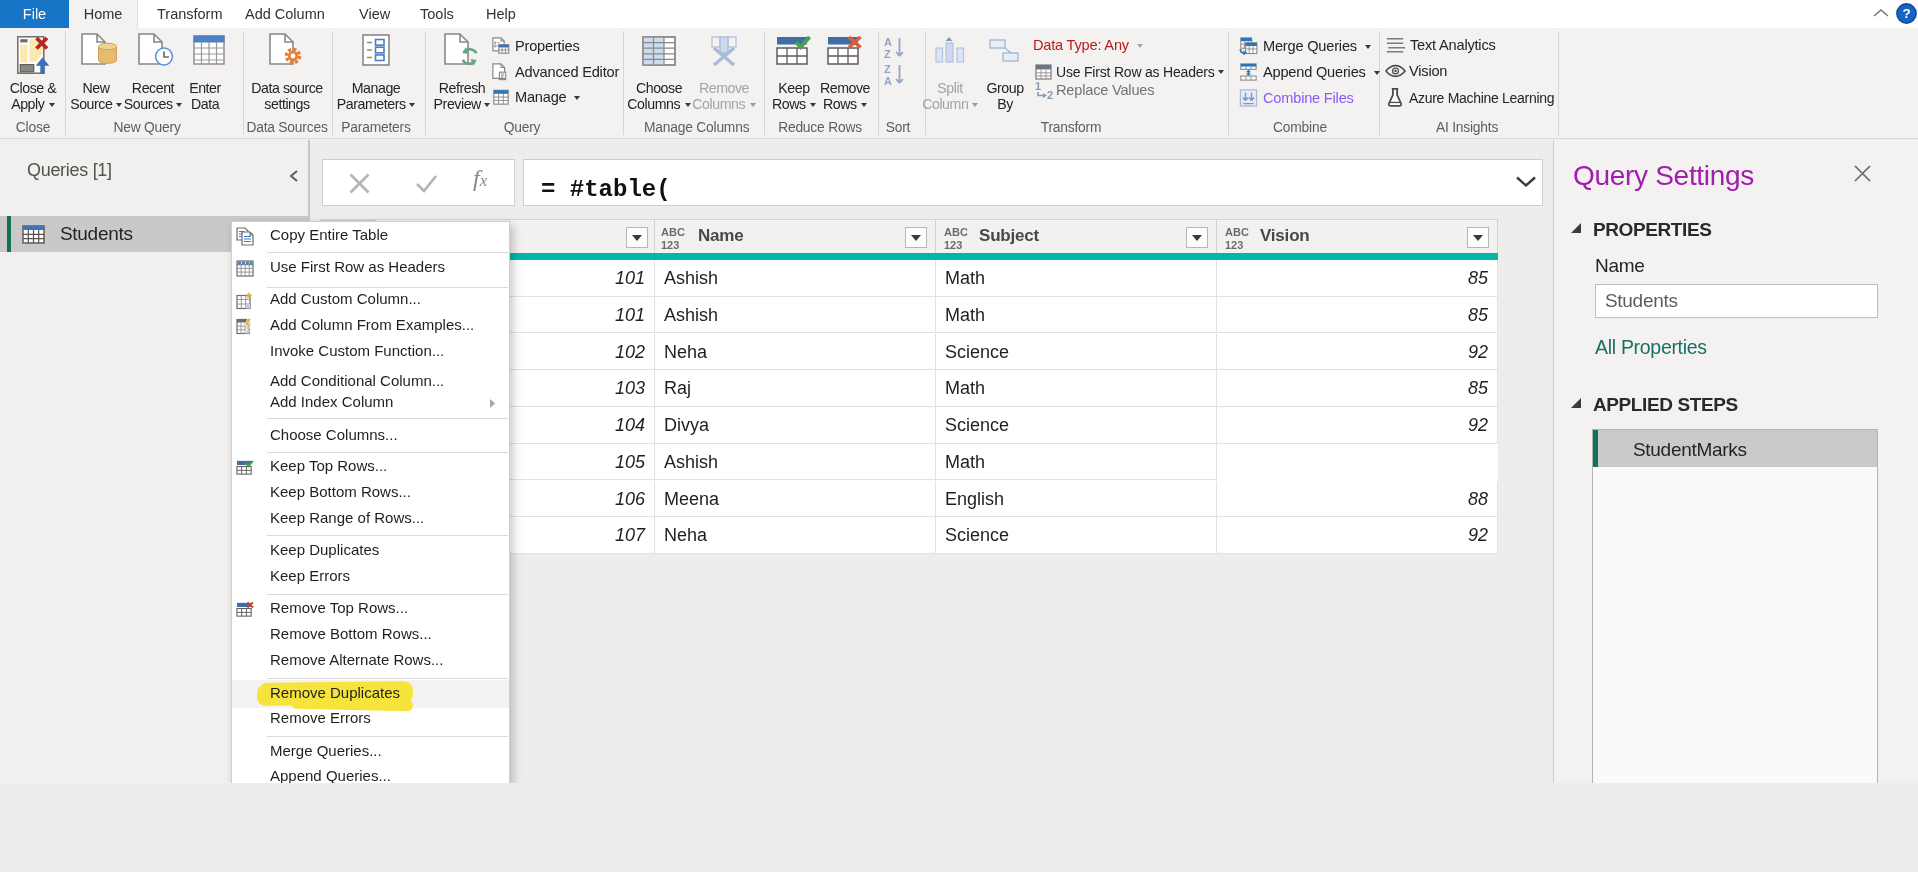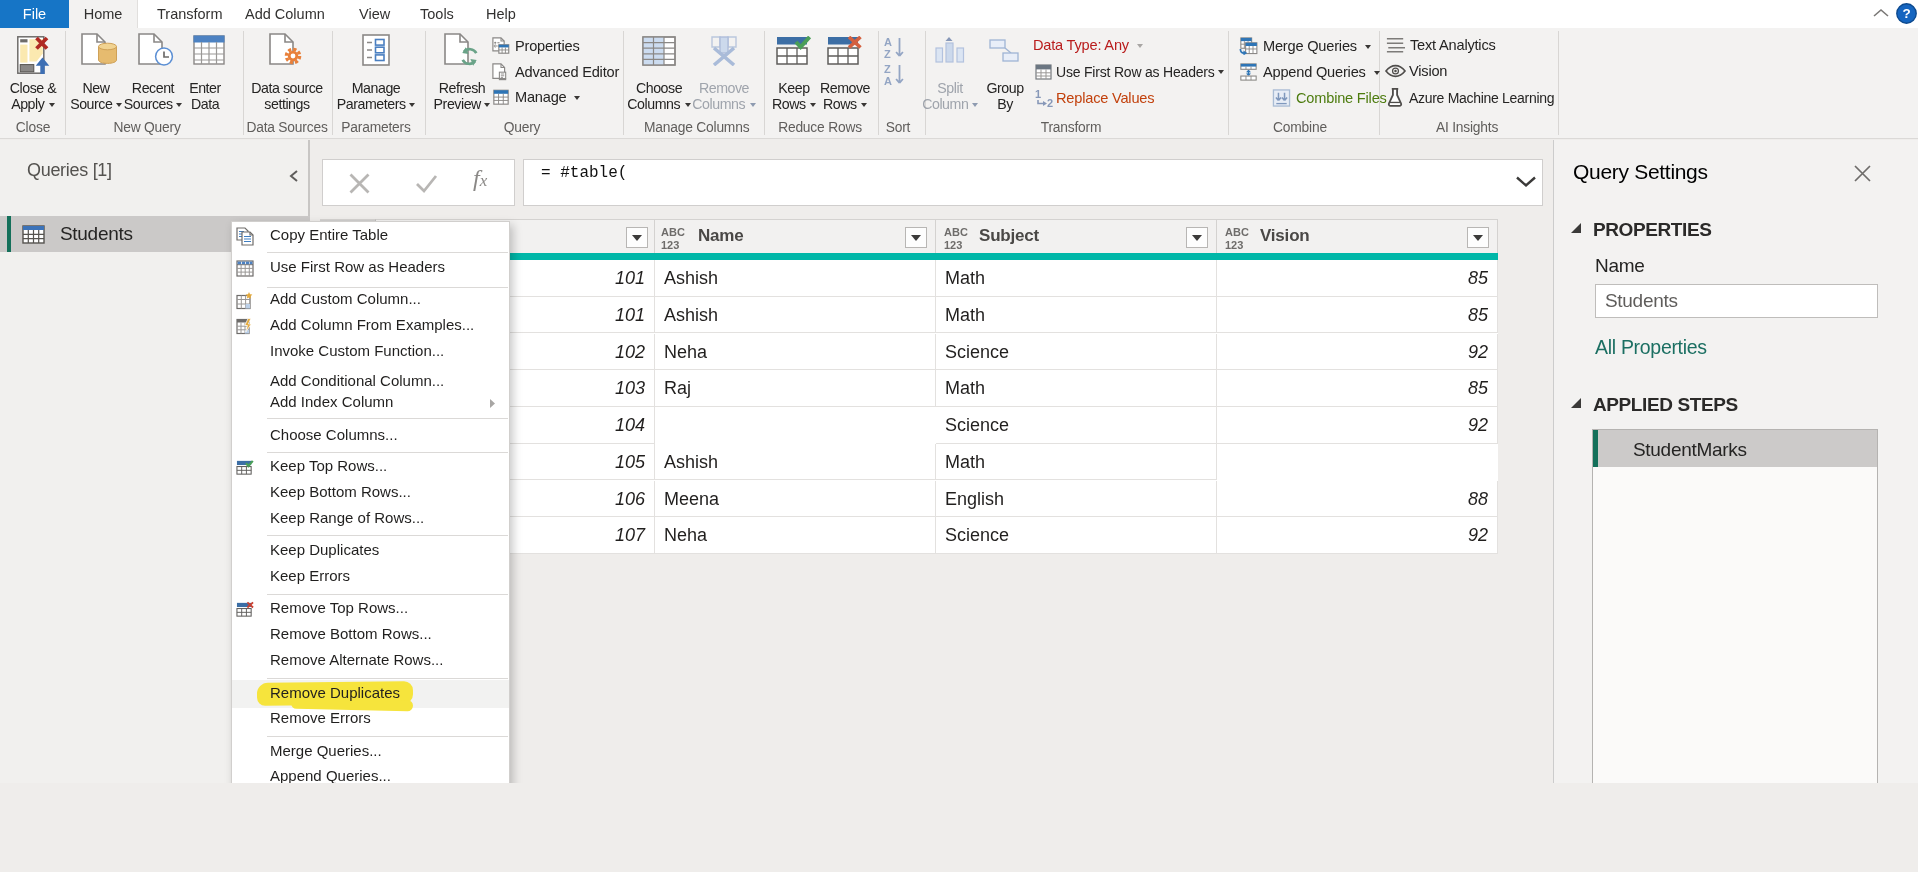--- a/index.html
+++ b/index.html
@@ -376,32 +376,32 @@
 <svg class="a" style="left:988px;top:37px" width="32" height="28">
       <use href="#i-groupby"></use>
     </svg>
 <div class="b2" style="left:955px;width:100px">Group
 By</div>
 <div class="sr" style="left:1033px;top:37px;color:#b91c1c">Data Type: Any <span class="car g2" style="border-top-color:#a8a6a4"></span></div>
 <div class="sr" style="left:1035px;top:64px;font-size:14px"><svg width="17" height="16" style="vertical-align:-3px">
         <use href="#i-table16c"></use>
       </svg><span style="margin-left:-1px">Use First Row as Headers</span></div>
     <span class="car a" style="left:1214px;top:70px"></span>
-<div class="sr" style="left:1034px;top:88px;color:#c2410c"><svg width="20" height="20" style="vertical-align:-5px;margin-right:2px">
+<div class="sr" style="left:1034px;top:80px;color:#737373"><svg width="20" height="20" style="vertical-align:-5px;margin-right:2px">
         <use href="#i-replace"></use>
       </svg>Replace Values</div>
 <div class="lbl" style="left:1021px;width:100px">Transform</div>
 
 <div class="sr" style="left:1239px;top:37px"><svg width="19" height="18" style="vertical-align:-4px">
         <use href="#i-merge16"></use>
       </svg>Merge Queries <span class="car"></span></div>
 <div class="sr" style="left:1239px;top:63px"><svg width="19" height="18" style="vertical-align:-4px">
         <use href="#i-append16"></use>
       </svg>Append Queries <span class="car"></span></div>
-<div class="sr" style="left:1272px;top:89px;color:#4d7c0f"><svg width="19" height="18" style="vertical-align:-4px">
+<div class="sr" style="left:1239px;top:89px;color:#8b5cf6"><svg width="19" height="18" style="vertical-align:-4px">
         <use href="#i-combine16"></use>
       </svg>Combine Files</div>
 <div class="lbl" style="left:1250px;width:100px">Combine</div>
 
 <div class="sr" style="left:1386px;top:37px"><svg width="19" height="16" style="vertical-align:-3px">
         <use href="#i-lines16"></use>
       </svg>Text Analytics</div>
 <div class="sr" style="left:1385px;top:63px"><svg width="21" height="14" style="vertical-align:-2px;margin-right:3px">
         <use href="#i-eye16"></use>
       </svg>Vision</div>
@@ -424,21 +424,21 @@
 
 <div class="a" style="left:322px;top:159px;width:193px;height:47px;background:#fff;border:1px solid #d0cecd"></div>
 <svg class="a" style="left:347px;top:171px" width="25" height="25" viewBox="0 0 25 25">
       <path d="M3.5 3.5 l18 18 M21.5 3.5 l-18 18" stroke="#b8b6b4" stroke-width="2.8"></path>
     </svg>
 <svg class="a" style="left:414px;top:172px" width="25" height="23" viewBox="0 0 25 23">
       <path d="M3 12 l7 7 L22 4" fill="none" stroke="#b8b6b4" stroke-width="2.8"></path>
     </svg>
 <div class="a" style="left:473px;top:165px;font-family:'Liberation Serif',serif;font-style:italic;font-size:24px;color:#8a8886"><i>f</i><span style="font-size:17px">x</span></div>
 <div class="a" style="left:523px;top:159px;width:1020px;height:47px;background:#fff;border:1px solid #d0cecd"></div>
-<div class="a" style="left:541px;top:164px;font-family:'Liberation Mono',monospace;font-weight:normal;font-size:16px;color:#111">= #table(</div>
+<div class="a" style="left:541px;top:176px;font-family:'Liberation Mono',monospace;font-weight:bold;font-size:24px;color:#111">= #table(</div>
 <svg class="a" style="left:1514px;top:175px" width="24" height="14" viewBox="0 0 24 14">
       <path d="M3 2.5 l9 8 9 -8" fill="none" stroke="#3b3a39" stroke-width="2.4"></path>
     </svg>
 
 <div class="a" style="left:320px;top:219px;width:1178px;height:335px;background:#fff"></div>
 <div class="hdr" style="left:320px;width:56px;background:#d0cfce;border-right:1px solid #bdbbb9"></div>
 <div class="hdr" style="left:376px;width:279px"></div>
 <div class="hbtn" style="left:626px;top:227px"></div>
 <div class="hdr" style="left:655px;width:281px"></div>
 <div class="hic" style="left:661px;top:226px">ABC<br>123</div>
@@ -464,37 +464,38 @@
       <div class="cell num" style="left:897px;top:36.75px;width:281px">85</div>
       <div class="cell num" style="left:0;top:73.50px;width:335px">102</div>
       <div class="cell" style="left:335px;top:73.50px;width:281px">Neha</div>
       <div class="cell" style="left:616px;top:73.50px;width:281px">Science</div>
       <div class="cell num" style="left:897px;top:73.50px;width:281px">92</div>
       <div class="cell num" style="left:0;top:110.25px;width:335px">103</div>
       <div class="cell" style="left:335px;top:110.25px;width:281px">Raj</div>
       <div class="cell" style="left:616px;top:110.25px;width:281px">Math</div>
       <div class="cell num" style="left:897px;top:110.25px;width:281px">85</div>
       <div class="cell num" style="left:0;top:147.00px;width:335px">104</div>
+      <div class="cell" style="left:335px;top:147.00px;width:281px">Divya</div>
       <div class="cell" style="left:616px;top:147.00px;width:281px">Science</div>
       <div class="cell num" style="left:897px;top:147.00px;width:281px">92</div>
       <div class="cell num" style="left:0;top:183.75px;width:335px">105</div>
       <div class="cell" style="left:335px;top:183.75px;width:281px">Ashish</div>
       <div class="cell" style="left:616px;top:183.75px;width:281px">Math</div>
       <div class="cell num" style="left:0;top:220.50px;width:335px">106</div>
       <div class="cell" style="left:616px;top:220.50px;width:281px">English</div>
       <div class="cell" style="left:335px;top:220.50px;width:281px">Meena</div>
       <div class="cell num" style="left:897px;top:220.50px;width:281px">88</div>
       <div class="cell num" style="left:0;top:257.25px;width:335px">107</div>
       <div class="cell" style="left:335px;top:257.25px;width:281px">Neha</div>
       <div class="cell" style="left:616px;top:257.25px;width:281px">Science</div>
       <div class="cell num" style="left:897px;top:257.25px;width:281px">92</div>
     </div>
 
 <div class="a" style="left:1553px;top:140px;width:365px;height:732px;background:#f3f2f1;border-left:1px solid #ccc"></div>
-<div class="a" style="left:1573px;top:160px;font-size:21px;color:#000000;letter-spacing:-.3px">Query Settings</div>
+<div class="a" style="left:1573px;top:160px;font-size:28px;color:#a21caf;letter-spacing:-.3px">Query Settings</div>
 <svg class="a" style="left:1852px;top:163px" width="21" height="21" viewBox="0 0 21 21">
       <path d="M3 3 l15 15 M18 3 l-15 15" stroke="#6e6c6a" stroke-width="1.7"></path>
     </svg>
 <svg class="a" style="left:1570px;top:223px" width="12" height="11" viewBox="0 0 12 11">
       <path d="M11 0 V10 H1 z" fill="#3b3a39"></path>
     </svg>
 <div class="a" style="left:1593px;top:219px;font-size:19px;font-weight:bold;color:#2b2a29;letter-spacing:-.4px">PROPERTIES</div>
 <div class="a" style="left:1595px;top:255px;font-size:19px;color:#252423;letter-spacing:-.3px">Name</div>
 <div class="a" style="left:1595px;top:284px;width:283px;height:34px;background:#fff;border:1px solid #bfbdbb"></div>
 <div class="a" style="left:1605px;top:290px;font-size:19px;color:#5f5d5b;letter-spacing:-.3px">Students</div>

